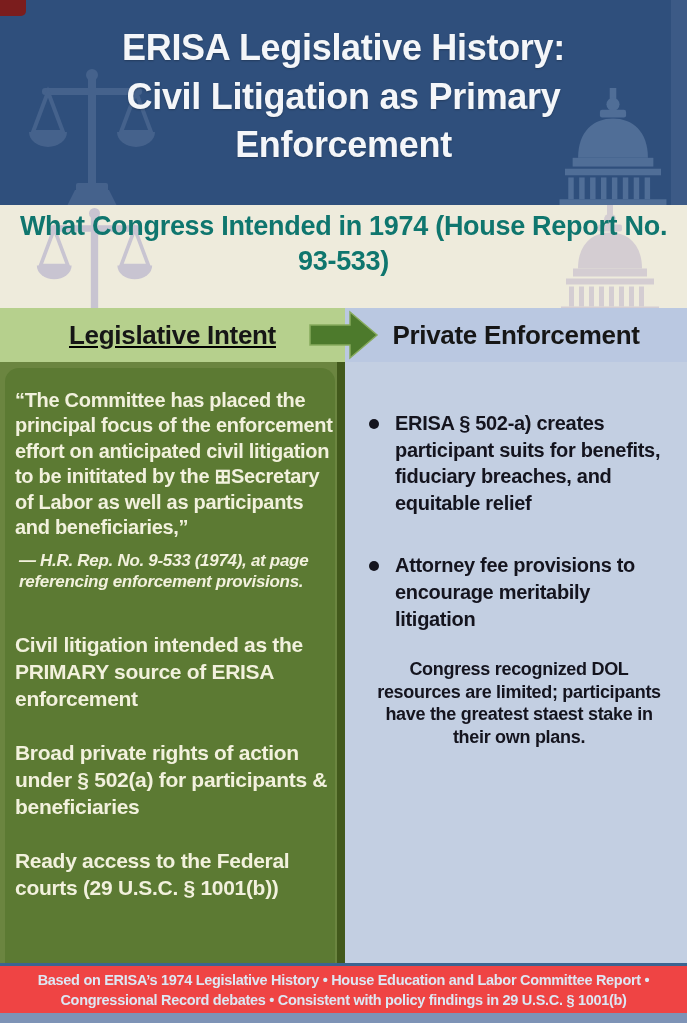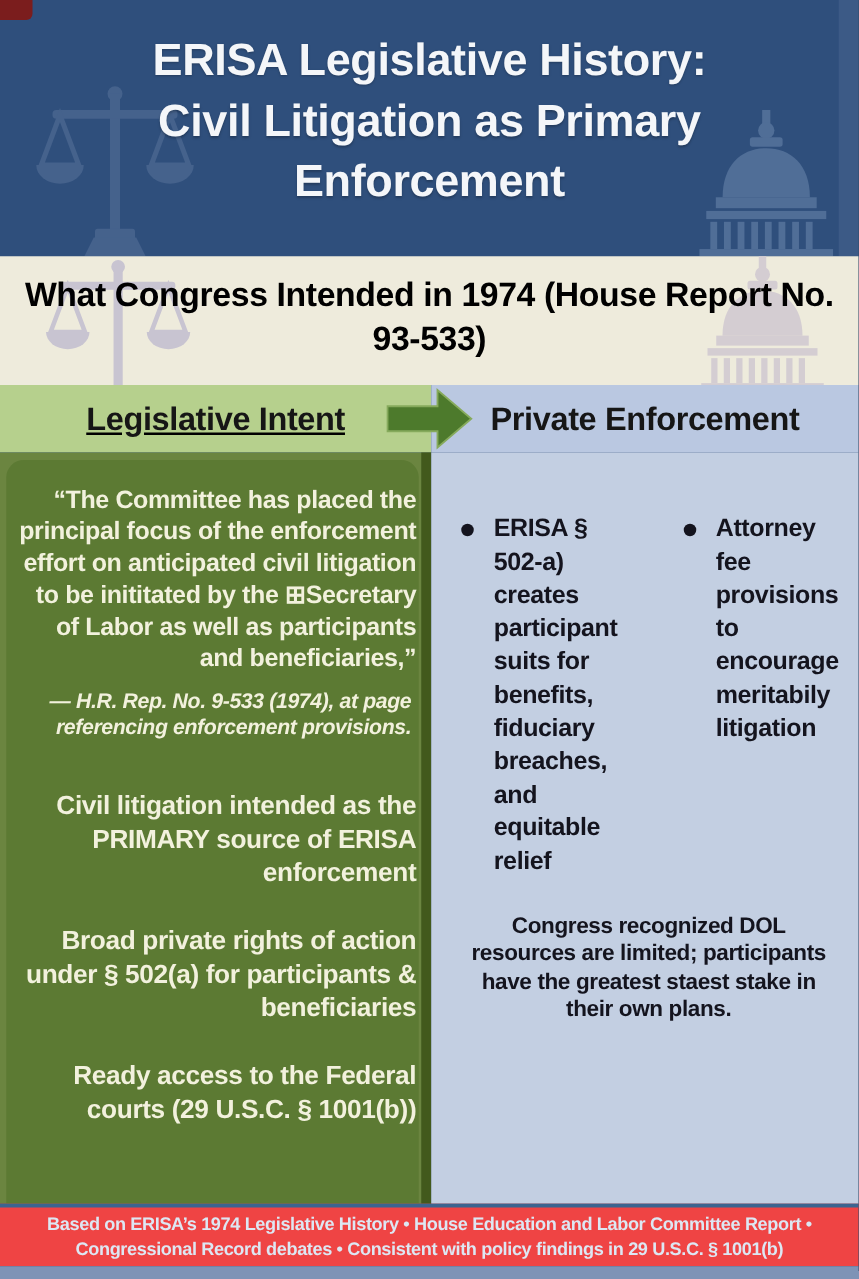--- a/index.html
+++ b/index.html
@@ -14,44 +14,44 @@
   .sil{position:absolute;pointer-events:none;}
   .sil-scales-header{left:2px;top:68px;width:180px;height:142px;color:#45628c;}
   .sil-capitol-header{right:-4px;top:88px;width:156px;height:120px;color:#506e97;}
   .header-right-strip{position:absolute;right:0;top:0;width:16px;height:205px;background:#3c5a86;}
   .title{position:relative;z-index:2;padding-top:24px;text-align:center;color:#f4f6f9;
          font-size:36px;line-height:1.35;text-shadow:0 1px 2px rgba(0,0,0,.25);}
   
   .subheader{position:absolute;left:0;top:205px;width:687px;height:103px;background:#eeebdc;overflow:hidden;}
   .sil-scales-cream{left:12px;top:2px;width:165px;height:130px;color:#c8c4d1;}
   .sil-capitol-cream{right:12px;top:-8px;width:130px;height:125px;color:#d4cdd2;}
-  .subtitle{position:relative;z-index:2;margin:14px auto 0;max-width:648px;text-align:center;
-            color:#000000;font-size:27px;line-height:1.3;}
+  .subtitle{position:relative;z-index:2;margin:4px auto 0;max-width:648px;text-align:center;
+            color:#0f766e;font-size:27px;line-height:1.3;}
   
   .band-row{position:absolute;left:0;top:308px;width:687px;height:54px;}
   .band-left{position:absolute;left:0;top:0;width:345px;height:54px;background:#b6d08d;
              display:flex;align-items:center;justify-content:center;text-decoration:underline;}
   .band-right{position:absolute;left:345px;top:0;width:342px;height:54px;background:#bac8e1;
              display:flex;align-items:center;justify-content:center;}
   .band-label{color:#161616;font-size:26px;}
   .arrow-icon{position:absolute;left:309px;top:1px;width:72px;height:52px;z-index:3;}
   
   .columns{position:absolute;left:0;top:362px;width:687px;height:601px;}
   .col-left{position:absolute;left:0;top:0;width:345px;height:601px;background:#6b8540;
             border-right:8px solid #42591c;box-sizing:border-box;}
   .col-left-panel{position:absolute;left:5px;top:6px;right:2px;bottom:0;background:#5c7a33;
             border-radius:14px 14px 0 0;padding:20px 2px 0 10px;box-sizing:border-box;
-            text-align:right;color:#f2f1dd;}
+            text-align:left;color:#f2f1dd;}
   .quote{margin:0;font-size:20px;line-height:1.27;}
   .attribution{margin:11px 4px 0;font-size:17px;line-height:1.22;font-style:italic;}
   .statement{margin:0;font-size:21px;line-height:1.3;}
   .statements{display:flex;flex-direction:column;gap:26px;margin-top:38px;}
   .col-right{position:absolute;left:345px;top:0;width:342px;height:601px;background:#c3cfe2;
              box-sizing:border-box;padding:48px 16px 0 22px;color:#14141e;}
-  .bullet-list{list-style:none;margin:0;padding:0;display:flex;flex-direction:row;gap:36px;}
+  .bullet-list{list-style:none;margin:0;padding:0;display:flex;flex-direction:column;gap:36px;}
   .bullet-item{display:flex;align-items:flex-start;}
   .bullet-dot{flex:0 0 auto;width:10px;height:10px;border-radius:50%;background:#14141e;
               margin:9px 16px 0 2px;}
   .bullet-text{font-size:20px;line-height:1.33;}
   .note{margin:26px 2px 0;text-align:center;font-size:18px;line-height:1.25;}
   
   .footer{position:absolute;left:0;top:963px;width:687px;height:50px;background:#ef4444;
           border-top:3px solid #3c6490;box-sizing:border-box;
           display:flex;align-items:center;justify-content:center;}
   .footer-text{margin:0;max-width:644px;text-align:center;color:#dde7f3;font-size:14.5px;line-height:1.38;}

